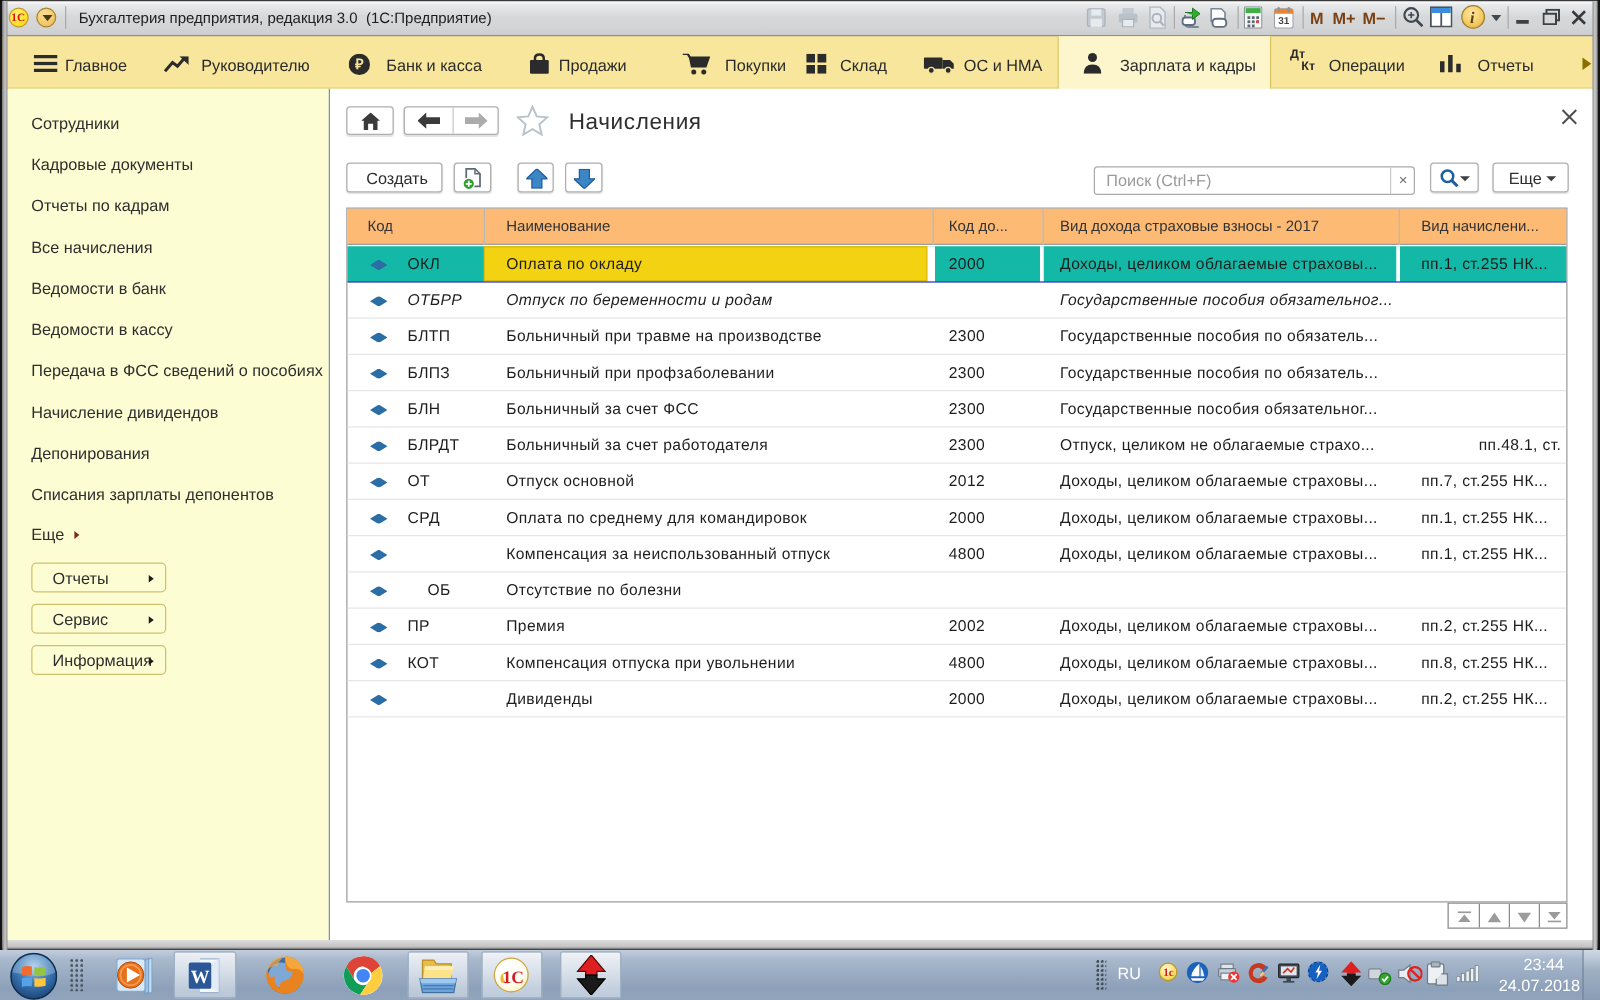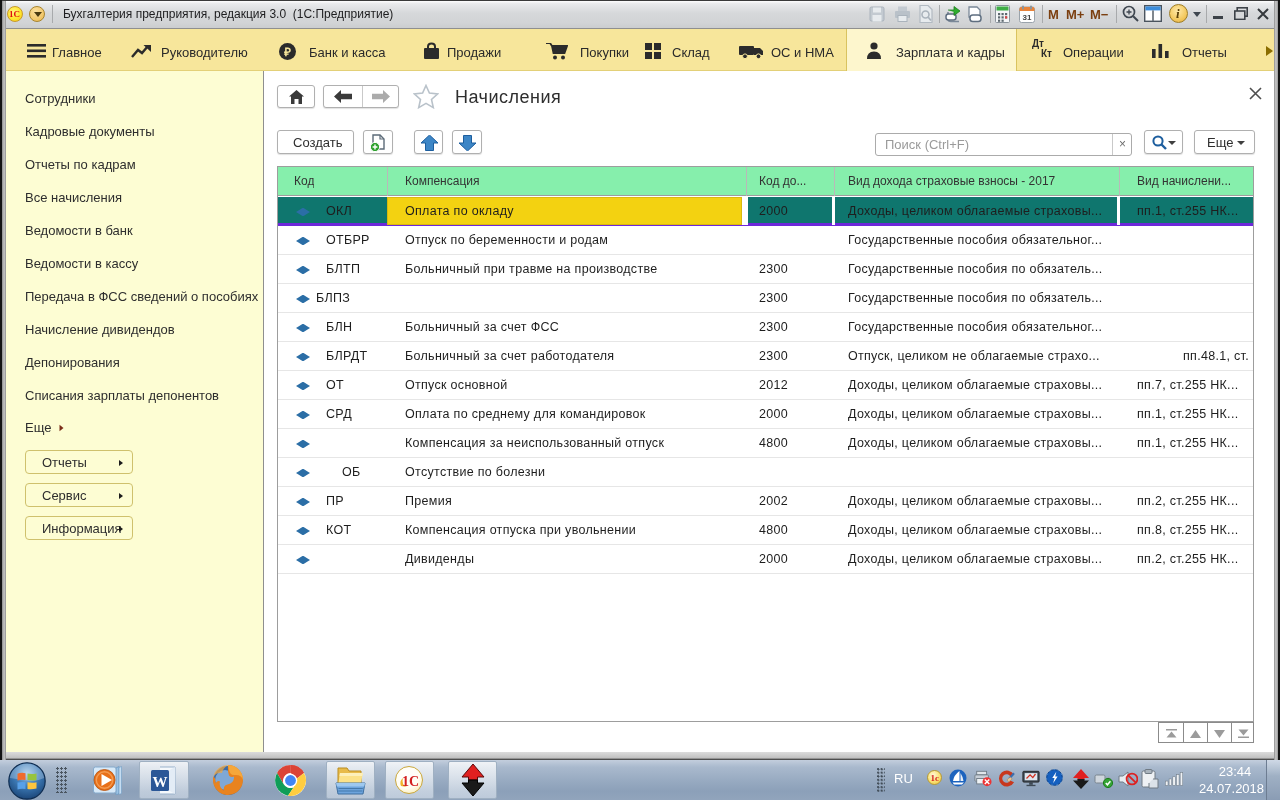--- a/index.html
+++ b/index.html
@@ -35,21 +35,21 @@
   border-top:3.5px solid transparent; border-bottom:3.5px solid transparent; }
 #vsep { position:absolute; left:263px; top:71px; width:1px; height:681px; background:#8f8f8f; }
 
 
 #content { position:absolute; left:264px; top:71px; width:1013px; height:625px; background:#fff; }
 .btn { position:absolute; background:#fff; border:1px solid #b0b0b0; border-radius:3px;
   box-shadow:0 1px 1px rgba(0,0,0,0.12); }
 
 
 #tbl { position:absolute; left:13px; top:95px; width:977px; height:556px; border:1px solid #9d9d9d; background:#fff; }
-#thead { position:absolute; left:0; top:0; width:975px; height:29px; background:#86efac; border-bottom:1px solid #9d9d9d; }
+#thead { position:absolute; left:0; top:0; width:975px; height:29px; background:#fdba74; border-bottom:1px solid #9d9d9d; }
 #thead .h { position:absolute; top:7px; font-size:12px; color:#333; white-space:nowrap; overflow:hidden; }
 #thead .cs { position:absolute; top:0; width:1px; height:29px; background:#b9b9b9; }
 .row { position:absolute; left:0; width:975px; height:29px; border-bottom:1px solid #e6e6e6; }
 .row .cell { position:absolute; top:7px; font-size:12.5px; letter-spacing:0.3px; color:#1e1e1e; white-space:nowrap; overflow:hidden; }
 .dia { position:absolute; left:18px; top:11px; width:14px; height:8px; background:#2b6ea6;
   clip-path:polygon(0 50%, 46% 0, 54% 0, 100% 50%, 54% 100%, 46% 100%); }
 #taskbar { position:absolute; left:0; top:760px; width:1280px; height:40px;
   background:linear-gradient(#c3cedd 0%, #a9b9cd 18%, #96a9c0 55%, #8ca0b9 78%, #91a4bc 100%); }
 </style>
 </head>
@@ -285,21 +285,21 @@
       </svg>
       <div class="abs" style="right:6px;top:10px;width:0;height:0;border-top:4px solid #3f3f3f;border-left:4px solid transparent;border-right:4px solid transparent;"></div>
     </div>
     <div class="btn" style="left:930px;top:59px;width:61px;height:24px;">
       <div class="abs" style="left:12px;top:4px;font-size:13px;color:#2e2e2e;">Еще</div>
       <div class="abs" style="right:9px;top:10px;width:0;height:0;border-top:4px solid #3f3f3f;border-left:4px solid transparent;border-right:4px solid transparent;"></div>
     </div>
     <div id="tbl">
       <div id="thead">
         <div class="h" style="left:16px;">Код</div>
-        <div class="h" style="left:127px;">Компенсация</div>
+        <div class="h" style="left:127px;">Наименование</div>
         <div class="h" style="left:481px;">Код до...</div>
         <div class="h" style="left:570px;">Вид дохода страховые взносы - 2017</div>
         <div class="h" style="left:859px;">Вид начислени...</div>
         <div class="cs" style="left:109px;"></div>
         <div class="cs" style="left:468px;"></div>
         <div class="cs" style="left:556px;"></div>
         <div class="cs" style="left:841px;"></div>
       </div>
       <div id="pgn" class="abs" style="left:880px;top:555px;width:96px;height:21px;border:1px solid #8b8b8b;background:#fff;">
         <div class="abs" style="left:24px;top:0;width:1px;height:19px;background:#8b8b8b;"></div>
@@ -314,48 +314,49 @@
             </svg>
         <svg class="abs" style="left:55px;top:7px;" width="11" height="8" viewBox="0 0 11 8">
               <path d="M5.5 8 L0 0 L11 0 Z" fill="#9b9b9b"></path>
             </svg>
         <svg class="abs" style="left:79px;top:6px;" width="11" height="9" viewBox="0 0 11 9">
               <path d="M5.5 6.5 L0.5 0.5 L10.5 0.5 Z" fill="#9b9b9b"></path>
               <rect x="0" y="7.5" width="11" height="1.5" fill="#9b9b9b"></rect>
             </svg>
       </div>
       <div id="rows" style="position:absolute;left:0;top:2px;width:977px;height:552px;">
-      <div class="row" style="top:28px;background:#0f766e;border-bottom:3px solid #6d28d9;">
+      <div class="row" style="top:28px;background:#14b8a6;border-bottom:1px solid #6d28d9;">
         <div class="abs" style="left:109px;top:0;width:355px;height:28px;background:#f3d211;box-shadow:inset 0 0 0 1px #d9ba0e;"></div>
         <div class="abs" style="left:464px;top:0;width:6px;height:28px;background:#fff;"></div>
         <div class="abs" style="left:554px;top:0;width:3px;height:28px;background:#fff;"></div>
         <div class="abs" style="left:839px;top:0;width:3px;height:28px;background:#fff;"></div>
         <div class="dia"></div>
         <div class="cell" style="left:48px;">ОКЛ</div>
         <div class="cell" style="left:127px;width:330px;">Оплата по окладу</div>
         <div class="cell" style="left:481px;">2000</div>
         <div class="cell" style="left:570px;width:268px;">Доходы, целиком облагаемые страховы...</div>
         <div class="cell" style="left:859px;width:112px;">пп.1, ст.255 НК...</div>
       </div>
-      <div class="row" style="top:57px;">
+      <div class="row" style="top:57px;font-style:italic;">
         <div class="dia"></div>
         <div class="cell" style="left:48px;">ОТБРР</div>
         <div class="cell" style="left:127px;width:330px;">Отпуск по беременности и родам</div>
         <div class="cell" style="left:570px;width:268px;">Государственные пособия обязательног...</div>
       </div>
       <div class="row" style="top:86px;">
         <div class="dia"></div>
         <div class="cell" style="left:48px;">БЛТП</div>
         <div class="cell" style="left:127px;width:330px;">Больничный при травме на производстве</div>
         <div class="cell" style="left:481px;">2300</div>
         <div class="cell" style="left:570px;width:268px;">Государственные пособия по обязатель...</div>
       </div>
       <div class="row" style="top:115px;">
         <div class="dia"></div>
-        <div class="cell" style="left:38px;">БЛПЗ</div>
+        <div class="cell" style="left:48px;">БЛПЗ</div>
+        <div class="cell" style="left:127px;width:330px;">Больничный при профзаболевании</div>
         <div class="cell" style="left:481px;">2300</div>
         <div class="cell" style="left:570px;width:268px;">Государственные пособия по обязатель...</div>
       </div>
       <div class="row" style="top:144px;">
         <div class="dia"></div>
         <div class="cell" style="left:48px;">БЛН</div>
         <div class="cell" style="left:127px;width:330px;">Больничный за счет ФСС</div>
         <div class="cell" style="left:481px;">2300</div>
         <div class="cell" style="left:570px;width:268px;">Государственные пособия обязательног...</div>
       </div>

